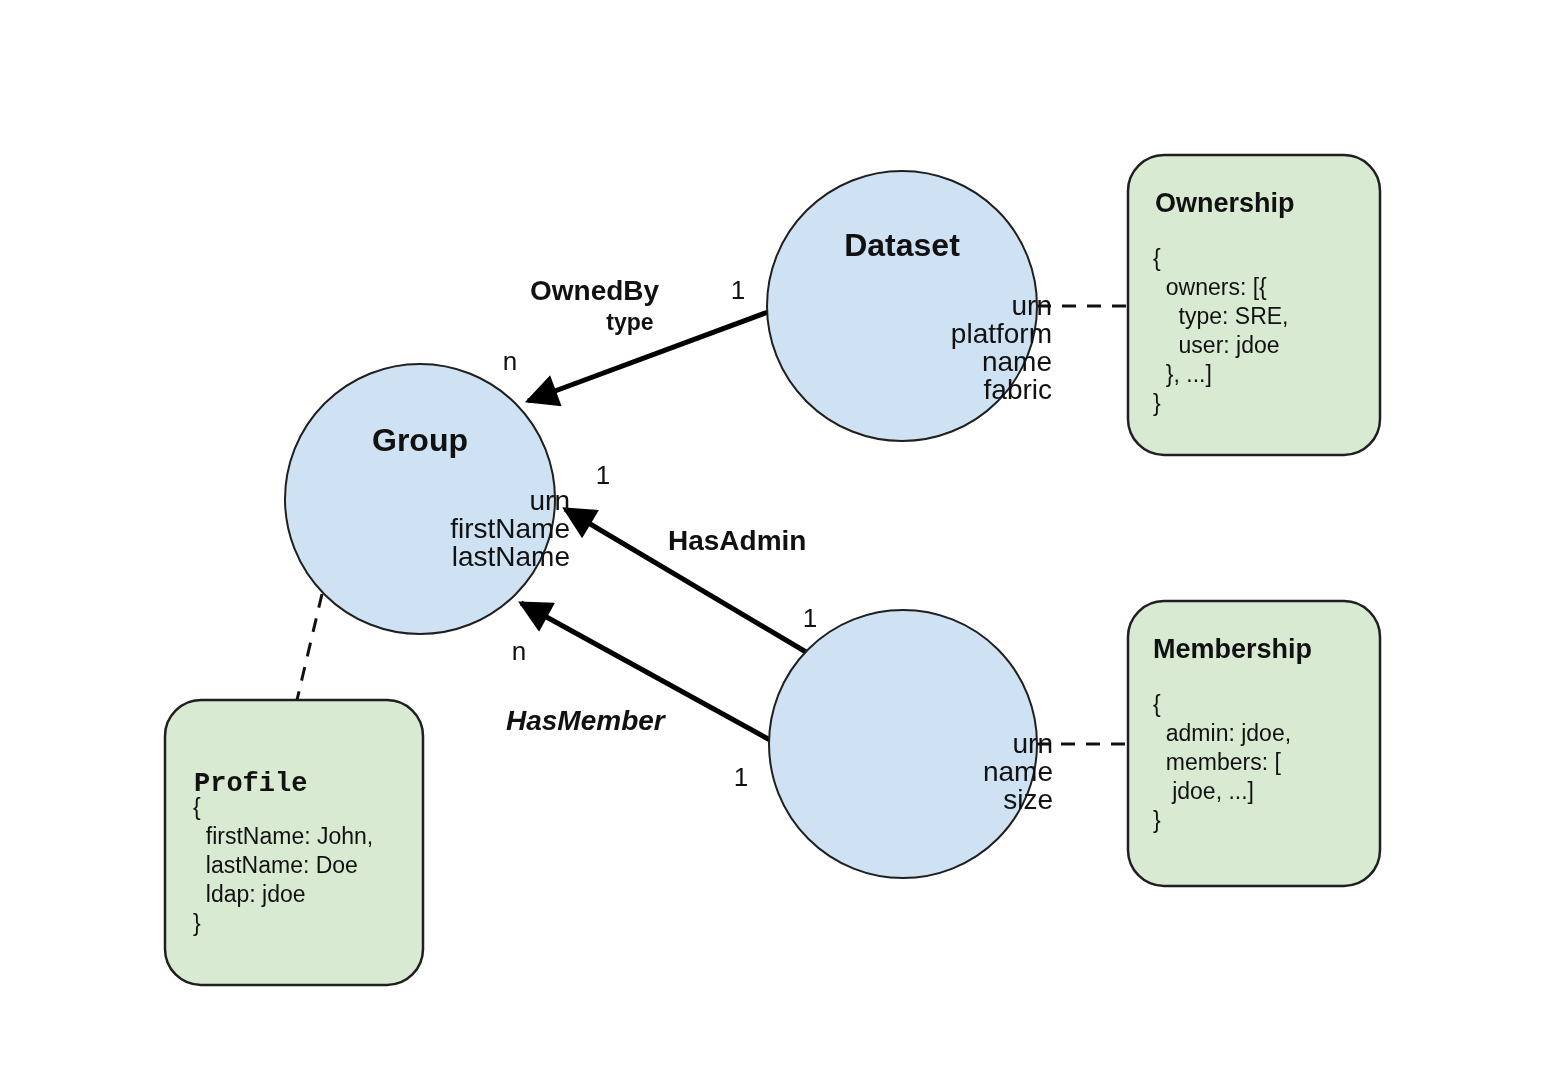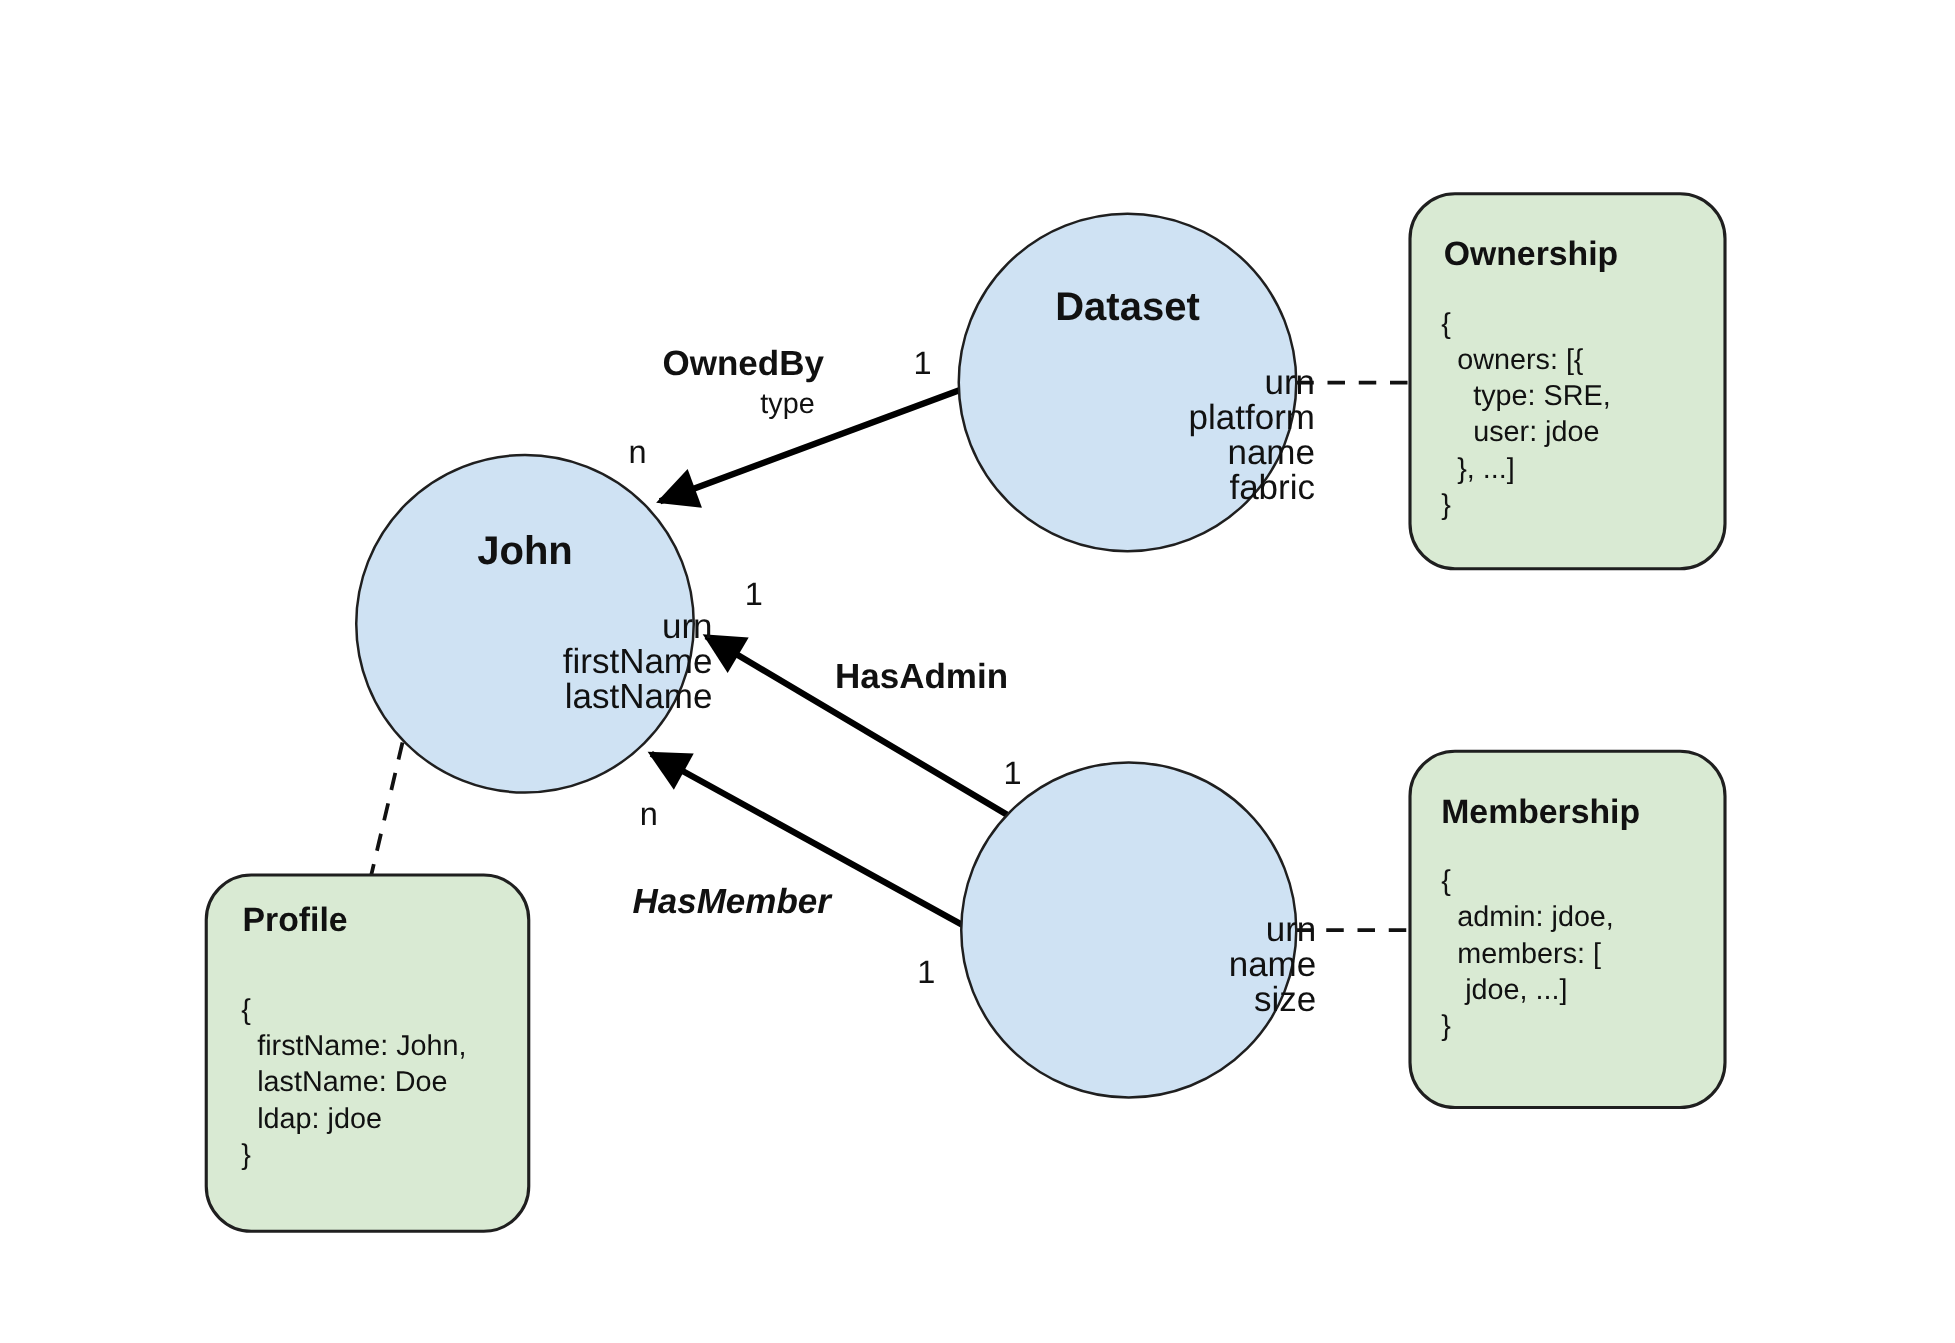--- a/index.html
+++ b/index.html
@@ -12,21 +12,21 @@
     background: #ffffff;
     overflow: hidden;
   }
   .canvas svg { position: absolute; left: 0; top: 0; }
   .txt { position: absolute; }
   .node-title   { font-weight: bold; font-size: 32px; line-height: 34px; text-align: center; }
   .node-attrs   { font-size: 28px; line-height: 28px; text-align: right; white-space: pre-line; }
   .aspect-title { font-weight: bold; font-size: 27px; line-height: 31px; }
   .aspect-body  { font-size: 23px; line-height: 29px; white-space: pre; }
   .rel-label    { font-weight: bold; font-size: 28px; line-height: 32px; }
-  .rel-sublabel { font-size: 23px; line-height: 26px; text-align: center; }
+  .rel-sublabel { font-size: 23px; line-height: 26px; text-align: center; font-weight: bold; }
   .card         { font-size: 26px; line-height: 30px; text-align: center; width: 40px; }
   .shape   { stroke: #1f1f1f; stroke-width: 2px; }
   .aspectbox { stroke: #1f1f1f; stroke-width: 2.5px; }
   .edge    { stroke: #000000; stroke-width: 5px; fill: none; }
   .dashed  { stroke: #111111; stroke-width: 3px; stroke-dasharray: 14 11; fill: none; }
 </style>
 </head>
 <body>
 
 <div class="canvas">
@@ -54,21 +54,21 @@
     <rect class="aspectbox" x="1128" y="601" width="252" height="285" rx="36" ry="36" fill="#d9ead3"></rect>
     <rect class="aspectbox" x="165" y="700" width="258" height="285" rx="36" ry="36" fill="#d9ead3"></rect>
   </svg>
 
   <div class="txt node-title" style="left:752px; top:228px; width:300px;">Dataset</div>
   <div class="txt node-attrs" style="left:752px; top:292px; width:300px;">urn
 platform
 name
 fabric</div>
 
-  <div class="txt node-title" style="left:270px; top:423px; width:300px;">John</div>
+  <div class="txt node-title" style="left:270px; top:423px; width:300px;">Group</div>
   <div class="txt node-attrs" style="left:270px; top:487px; width:300px;">urn
 firstName
 lastName</div>
 
   <div class="txt node-attrs" style="left:753px; top:730px; width:300px;">urn
 name
 size</div>
 
   <div class="txt aspect-title" style="left:1155px; top:188px;">Ownership</div>
   <div class="txt aspect-body" style="left:1153px; top:244px;">{
@@ -78,21 +78,21 @@
   }, ...]
 }</div>
 
   <div class="txt aspect-title" style="left:1153px; top:634px;">Membership</div>
   <div class="txt aspect-body" style="left:1153px; top:690px;">{
   admin: jdoe,
   members: [
    jdoe, ...]
 }</div>
 
-  <div class="txt aspect-title" style="left:194px; top:721px;">Profile</div>
+  <div class="txt aspect-title" style="left:194px; top:769px;font-family:Liberation Mono, monospace;">Profile</div>
   <div class="txt aspect-body" style="left:193px; top:793px;">{
   firstName: John,
   lastName: Doe
   ldap: jdoe
 }</div>
 
   <div class="txt rel-label" style="left:530px; top:275px; width:200px;">OwnedBy</div>
   <div class="txt rel-sublabel" style="left:530px; top:309px; width:200px;">type</div>
   <div class="txt rel-label" style="left:668px; top:525px; width:200px;">HasAdmin</div>
   <div class="txt rel-label" style="left:506px; top:705px; width:200px;font-style:italic;">HasMember</div>

